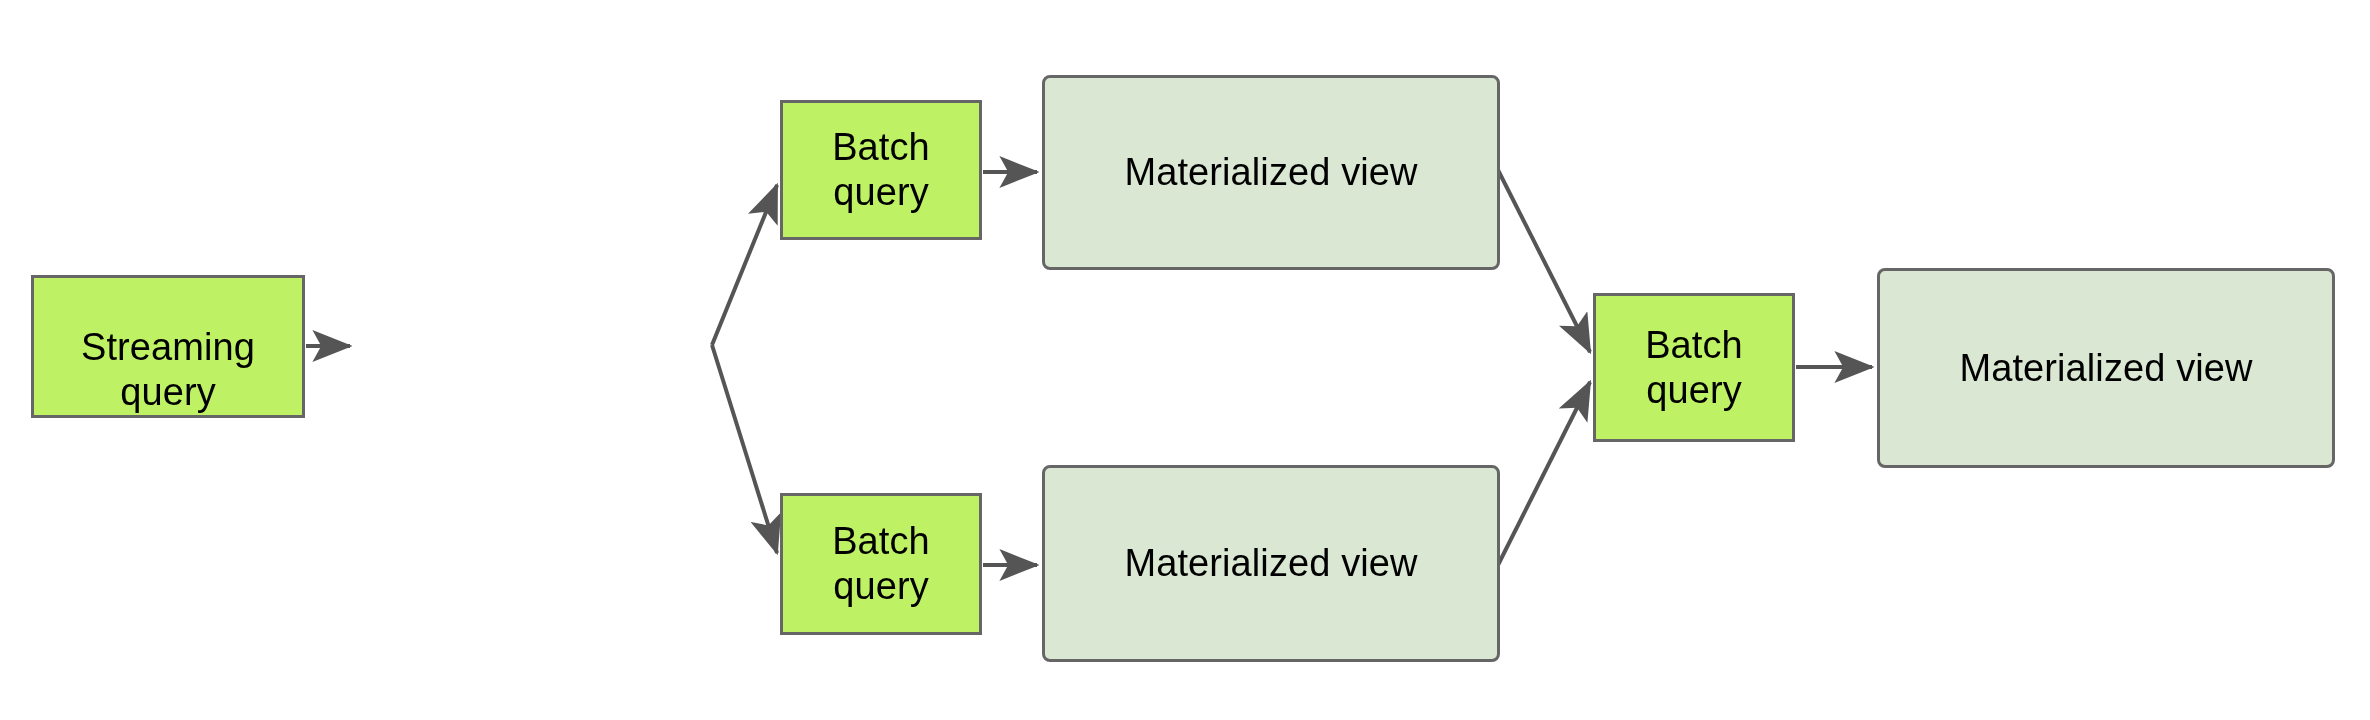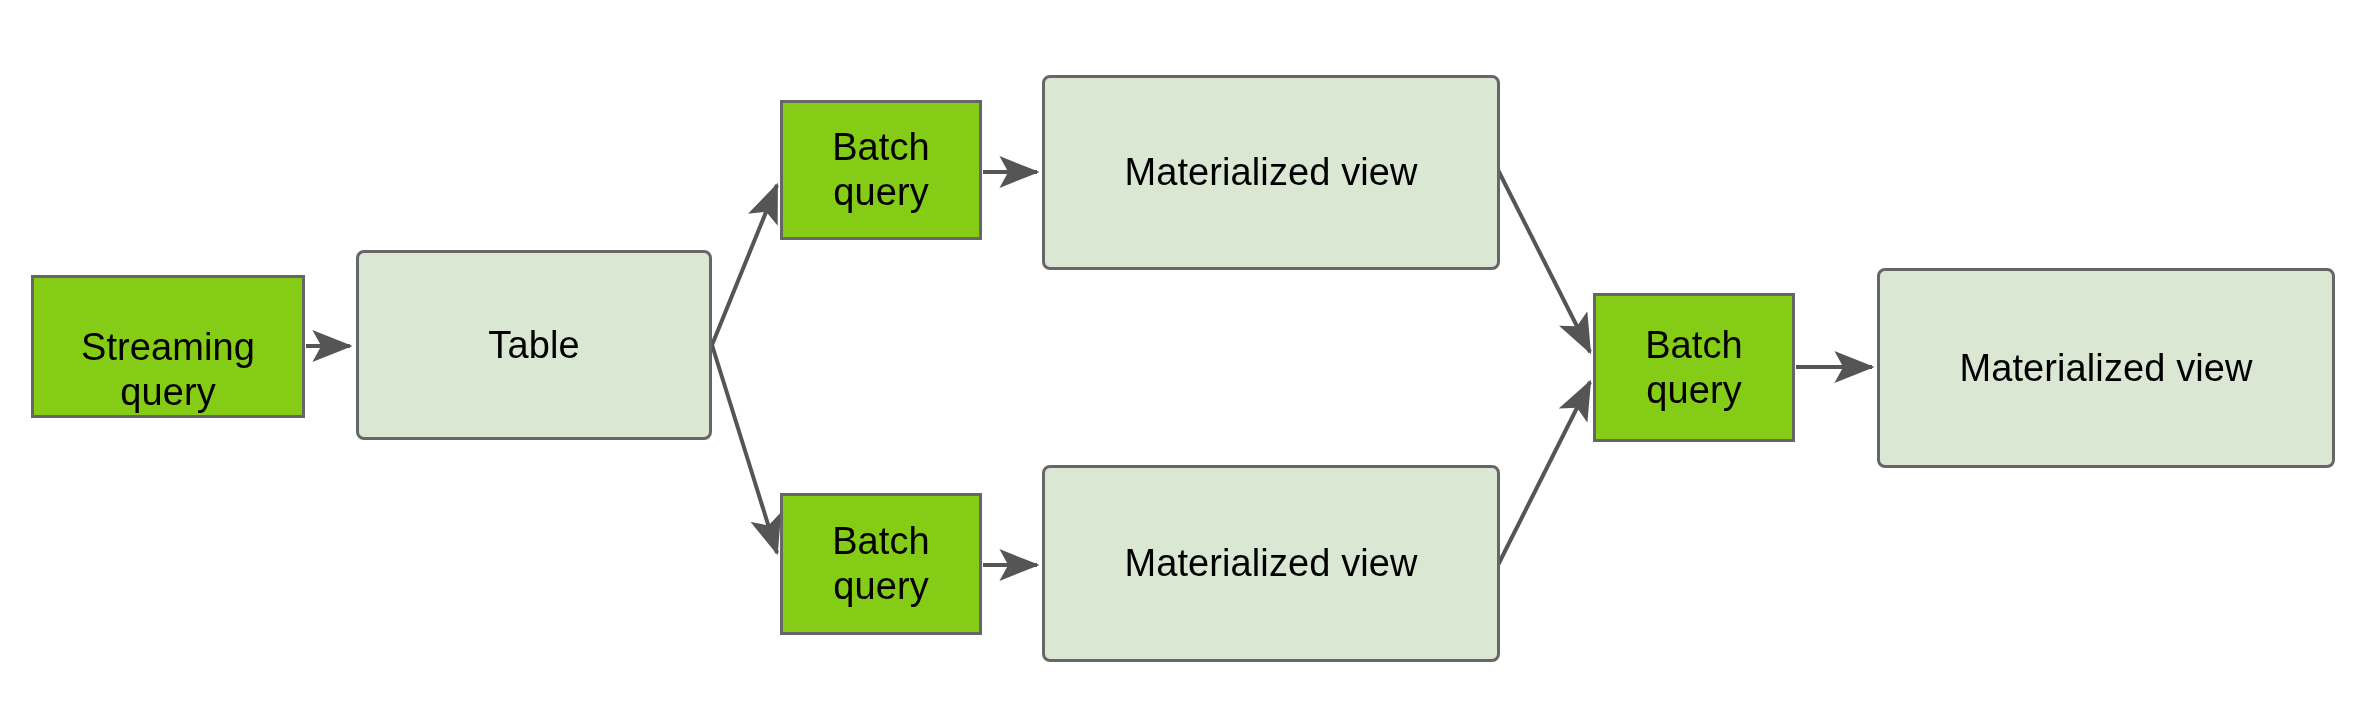--- a/index.html
+++ b/index.html
@@ -33,21 +33,21 @@
     justify-content: center;
     text-align: center;
     color: #000000;
     font-size: 38px;
     line-height: 1.18;
     letter-spacing: 0.1px;
     border: 3px solid #666666;
     z-index: 2;
   }
   .node-process {
-    background: #84cc16;
+    background: #bef264;
     border-radius: 0;
   }
   .node-store {
     background: #d9e7d3;
     border-radius: 8px;
   }
   .node-label {
     display: block;
     white-space: pre-line;
     padding: 0 10px;
@@ -96,23 +96,20 @@
     <g>
       <line x1="1796" y1="367" x2="1872" y2="367" stroke="#555555" stroke-width="4" marker-end="url(#arrowhead)"></line>
     </g>
   </svg>
 
   <div class="node node-process" style="left:31px; top:275px; width:274px; height:143px;align-items:flex-end;">
     <span class="node-label">Streaming
 query</span>
   </div>
 
-  <div class="node node-store" style="left:356px; top:250px; width:356px; height:190px;">
-    <span class="node-label">Table</span>
-  </div>
 
   <div class="node node-process" style="left:780px; top:100px; width:202px; height:140px;">
     <span class="node-label">Batch
 query</span>
   </div>
 
   <div class="node node-store" style="left:1042px; top:75px; width:458px; height:195px;">
     <span class="node-label">Materialized view</span>
   </div>
 

